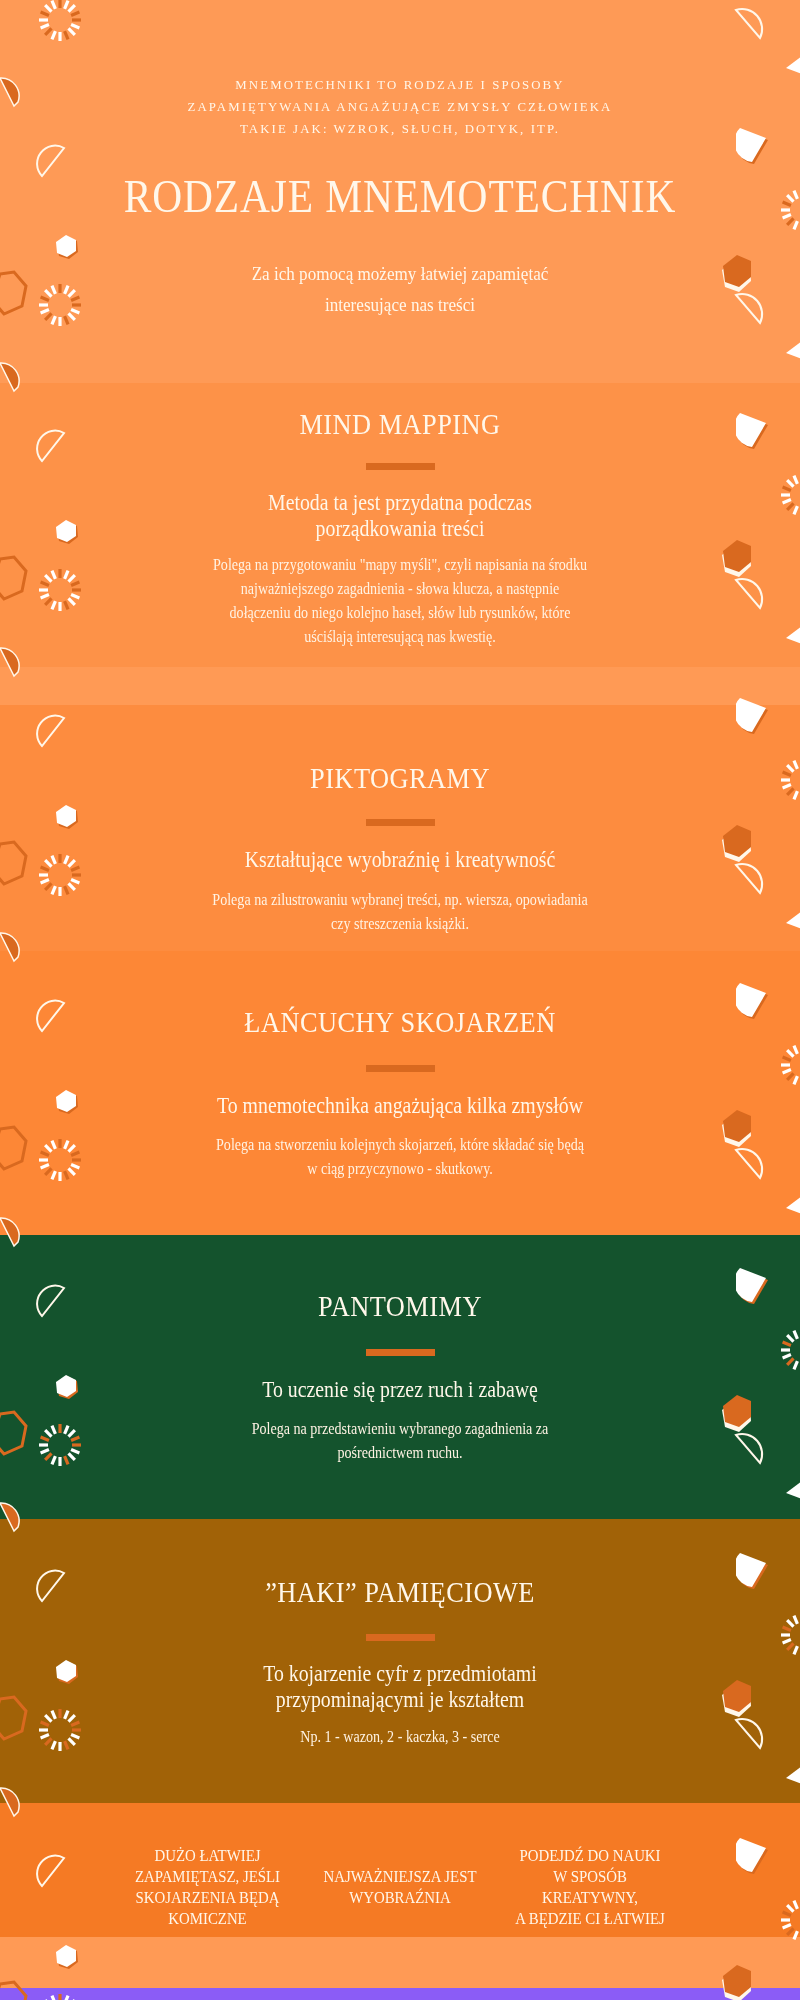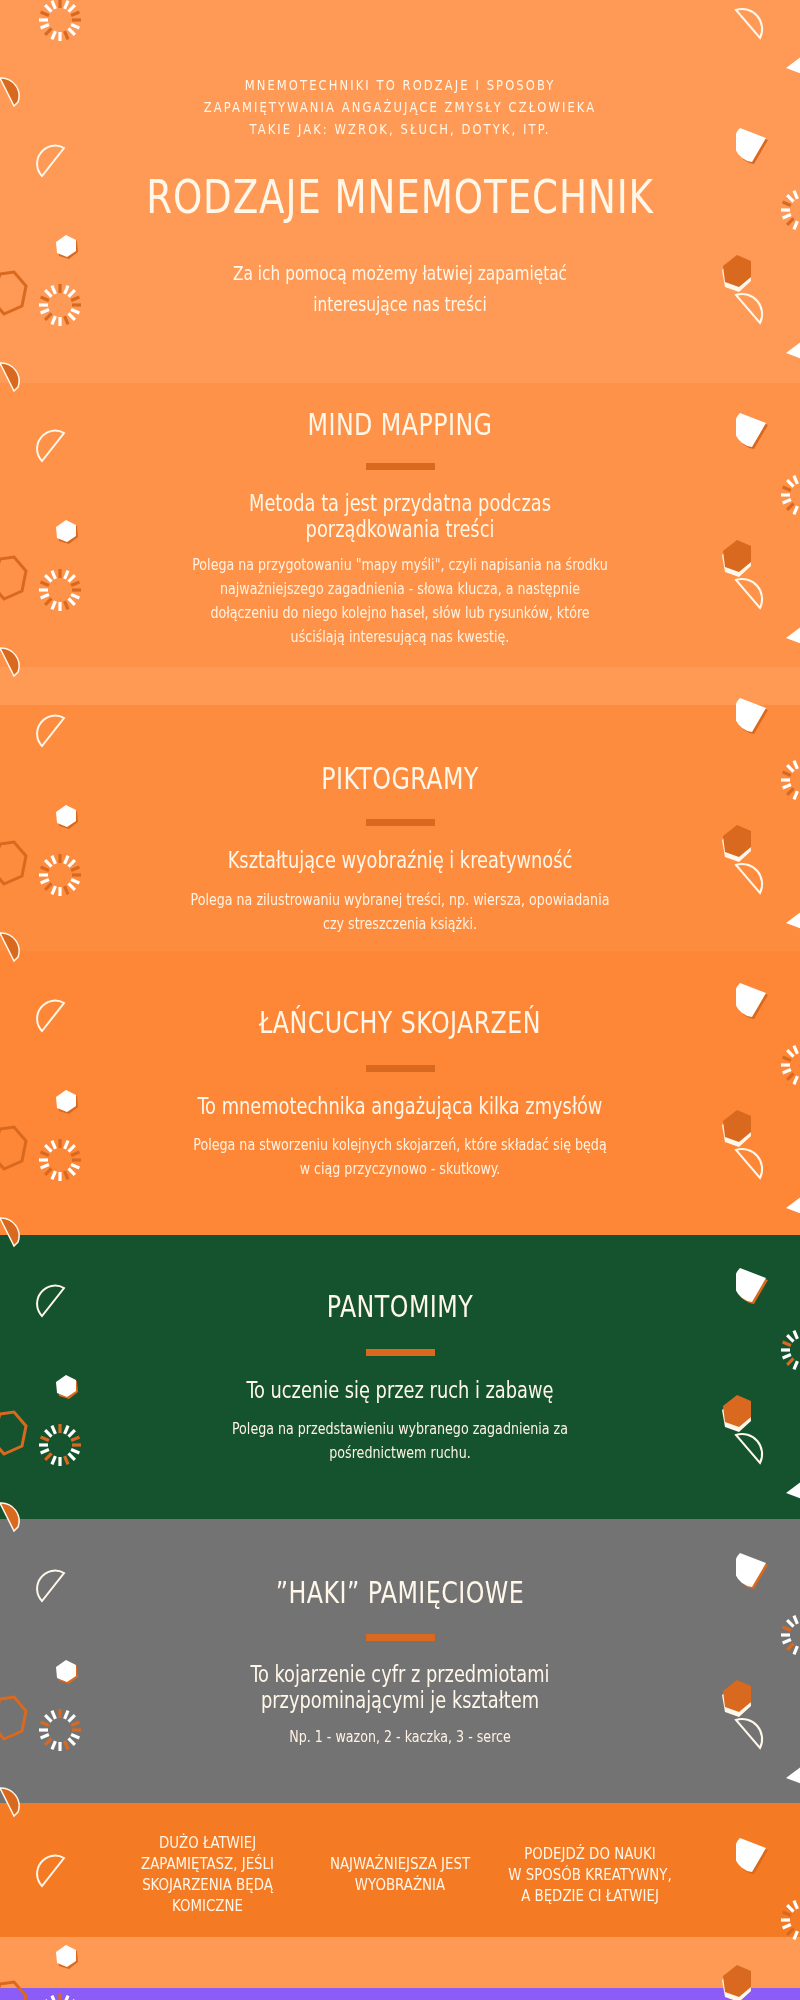--- a/index.html
+++ b/index.html
@@ -6,27 +6,28 @@
   html, body { width: 800px; height: 2000px; overflow: hidden; }
   body {
     font-family: "DejaVu Sans Condensed", "DejaVu Sans", sans-serif;
     color: #fff7ea;
     position: relative;
     background: #ff9a55;
   }
   .section {
     position: absolute; left: 0; width: 800px;
     text-align: center;
+    font-family: Liberation Serif, serif;
   }
   .s0 { top: 0; height: 383px; background: #fe9a56; }
   .s1 { top: 383px; height: 284px; background: #fd9248; padding-left: 44px; }
   .s2 { top: 705px; height: 284px; background: #fd8c3f; }
   .s3 { top: 951px; height: 284px; background: #fd8736; }
   .s4 { top: 1235px; height: 284px; background: #14532d; }
-  .s5 { top: 1519px; height: 284px; background: #737373; }
+  .s5 { top: 1519px; height: 284px; background: #a16207; }
   .s6 { top: 1803px; height: 134px; background: #f57a24; }
   .s7 { top: 1988px; height: 63px; background: #8b5cf6; }
 
   .intro-caps {
     position: absolute; top: 74px; left: 0; width: 800px;
     font-size: 13.5px; letter-spacing: 2.2px; line-height: 22px;
     transform: scaleX(0.95);
   }
   .main-title {
     position: absolute; top: 170px; left: 0; width: 800px;
@@ -53,21 +54,21 @@
     font-size: 22.5px; line-height: 26px;
     transform: scaleX(0.88);
   }
   .sec-desc {
     position: absolute; left: 0; width: 800px;
     font-size: 16px; line-height: 24px;
     transform: scaleX(0.88);
     color: #fff3e4;
   }
 
-  .tips { position: absolute; top: 4px; left: 0; width: 732px; height: 134px; }
+  .tips { position: absolute; top: 17px; left: 0; width: 732px; height: 134px; }
   .tip {
     position: absolute; top: 0; height: 134px;
     display: flex; align-items: center; justify-content: center;
     font-size: 16.5px; line-height: 21px; text-align: center;
     transform: scaleX(0.9);
   }
   .tip1 { left: 120px; width: 175px; }
   .tip2 { left: 310px; width: 180px; }
   .tip3 { left: 495px; width: 190px; }
 

